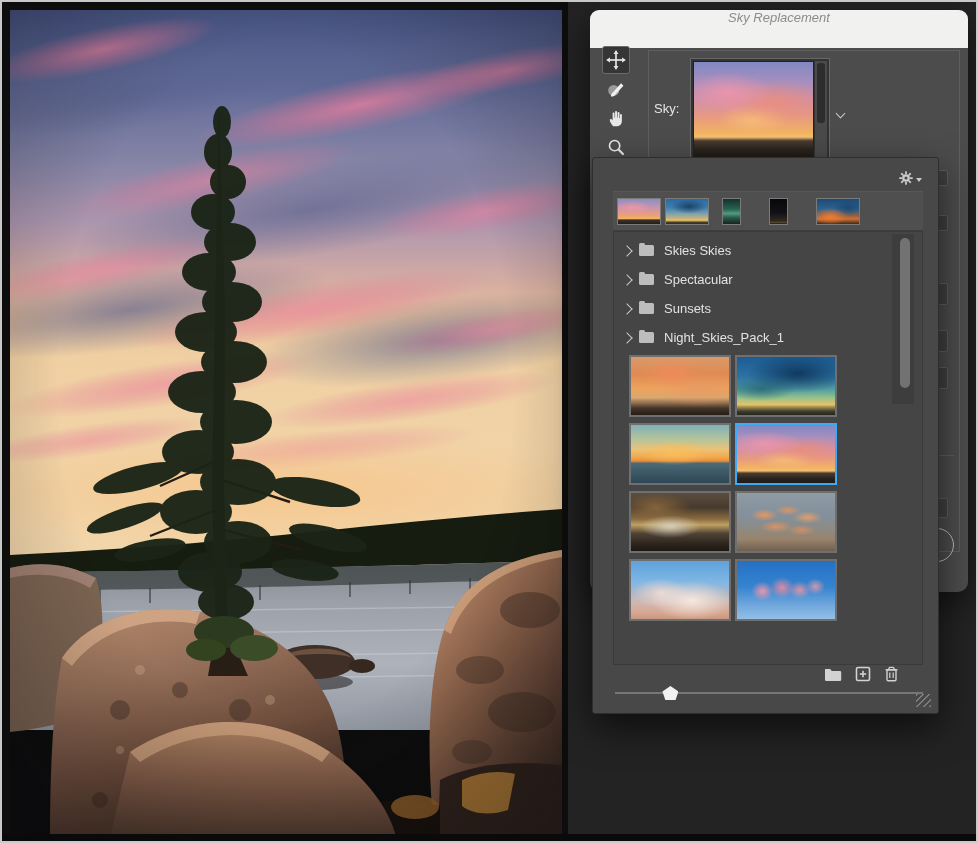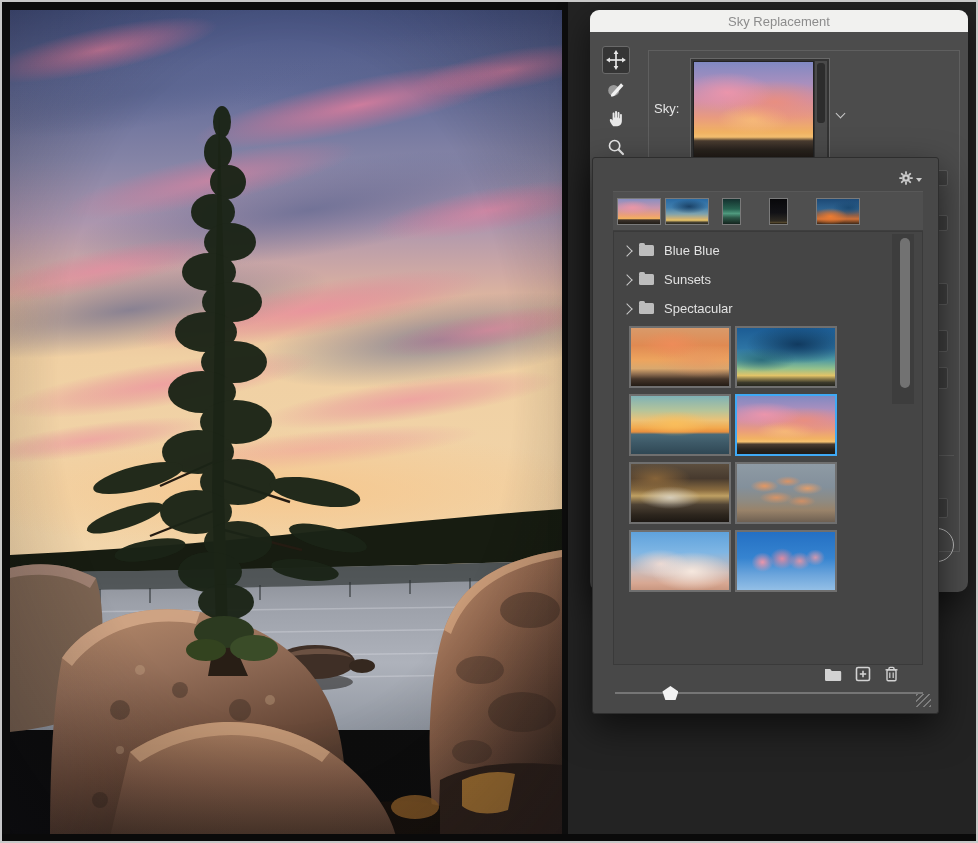--- a/index.html
+++ b/index.html
@@ -12,22 +12,22 @@
   }
   .canvas-mat{position:absolute;left:0;top:0;width:566px;height:100%;background:#0d0d0d;}
   .bottom-strip{position:absolute;left:0;right:0;bottom:0;height:7px;background:#0a0a0a;}
   .photo{position:absolute;left:8px;top:8px;width:552px;height:827px;overflow:hidden;}
   .photo svg{display:block;}
 
   
   .dialog{position:absolute;left:588px;top:8px;width:378px;height:582px;
     background:var(--dialog-bg,#4c4c4c);border-radius:10px;
     box-shadow:0 12px 34px rgba(0,0,0,.55);}
-  .titlebar{position:absolute;left:0;top:0;right:0;height:22px;background:var(--titlebar-bg,#f1f1ef);
-    border-radius:9px 9px 0 0;display:flex;align-items:center;justify-content:center;}
+  .titlebar{position:absolute;left:0;top:0;right:0;height:38px;background:var(--titlebar-bg,#f1f1ef);
+    border-radius:9px 9px 0 0;display:flex;justify-content:center;font-style:italic;}
   .titlebar span{font-size:13px;color:var(--titlebar-text,#8c8c8c);}
   .tools{position:absolute;left:12px;top:36px;width:28px;}
   .tool{width:28px;height:28px;border:1px solid transparent;border-radius:3px;
     display:flex;align-items:center;justify-content:center;margin-bottom:1px;background:transparent;padding:0;}
   .tool.selected{background:#353535;border-color:#6a6a6a;}
   .tool svg{display:block;}
   .inner-panel{position:absolute;left:58px;top:40px;width:312px;height:502px;border:1px solid #5f5f5f;}
   .sky-label{position:absolute;left:64px;top:91px;font-size:13px;color:#e5e5e5;}
   .preview{position:absolute;left:100px;top:48px;width:140px;height:103px;background:#333;
     border:1px solid #686868;display:flex;}
@@ -357,31 +357,36 @@
         <div class="recent-thumb portrait gap1" style="background: linear-gradient(rgb(20, 48, 46) 0%, rgb(39, 98, 80) 40%, rgb(79, 154, 126) 58%, rgb(44, 88, 72) 75%, rgb(20, 36, 30) 100%);"></div>
         <div class="recent-thumb portrait gap2" style="background: linear-gradient(rgb(8, 8, 10) 0%, rgb(18, 18, 22) 55%, rgb(46, 42, 34) 88%, rgb(87, 74, 46) 95%, rgb(20, 16, 10) 100%);"></div>
         <div class="recent-thumb gap2" style="background: radial-gradient(55% 45% at 32% 70%, rgba(244, 126, 48, 0.9), rgba(244, 126, 48, 0) 75%), radial-gradient(50% 40% at 75% 35%, rgba(24, 70, 110, 0.85), rgba(24, 70, 110, 0) 75%), linear-gradient(rgb(29, 74, 118) 0%, rgb(46, 99, 144) 40%, rgb(138, 95, 74) 65%, rgb(205, 112, 56) 80%, rgb(62, 40, 23) 100%);"></div>
       </div>
 
     <div class="listbox">
       <div id="folders">
           <div class="folder-row">
             <span class="chev right"></span>
             <div class="folder-ic"></div>
-            <span class="lbl">Blue Blue</span>
+            <span class="lbl">Skies Skies</span>
+          </div>
+          <div class="folder-row">
+            <span class="chev right"></span>
+            <div class="folder-ic"></div>
+            <span class="lbl">Spectacular</span>
           </div>
           <div class="folder-row">
             <span class="chev right"></span>
             <div class="folder-ic"></div>
             <span class="lbl">Sunsets</span>
           </div>
           <div class="folder-row">
             <span class="chev right"></span>
             <div class="folder-ic"></div>
-            <span class="lbl">Spectacular</span>
+            <span class="lbl">Night_Skies_Pack_1</span>
           </div>
         </div>
       <div class="grid" id="grid">
           <div class="sky-thumb" style="background: radial-gradient(45% 35% at 42% 28%, rgba(240, 140, 90, 0.85), rgba(240, 140, 90, 0) 70%), radial-gradient(60% 40% at 70% 55%, rgba(230, 150, 100, 0.6), rgba(230, 150, 100, 0) 75%), linear-gradient(rgb(217, 154, 106) 0%, rgb(224, 138, 82) 30%, rgb(237, 164, 94) 55%, rgb(217, 168, 110) 70%, rgb(138, 106, 78) 80%, rgb(70, 54, 42) 88%, rgb(36, 28, 21) 100%);"></div>
           <div class="sky-thumb" style="background: radial-gradient(70% 45% at 62% 28%, rgba(14, 52, 88, 0.9), rgba(14, 52, 88, 0) 75%), radial-gradient(50% 30% at 25% 55%, rgba(30, 90, 110, 0.7), rgba(30, 90, 110, 0) 70%), linear-gradient(rgb(28, 92, 148) 0%, rgb(45, 116, 164) 35%, rgb(79, 154, 162) 55%, rgb(147, 193, 140) 70%, rgb(227, 196, 104) 82%, rgb(138, 122, 72) 88%, rgb(60, 58, 44) 94%, rgb(38, 38, 30) 100%);"></div>
           <div class="sky-thumb" style="background: radial-gradient(50% 30% at 45% 48%, rgba(250, 190, 90, 0.9), rgba(250, 190, 90, 0) 72%), linear-gradient(rgb(127, 178, 182) 0%, rgb(181, 196, 154) 25%, rgb(236, 194, 119) 42%, rgb(242, 169, 78) 55%, rgb(232, 143, 62) 62%, rgb(74, 106, 120) 66%, rgb(62, 90, 104) 80%, rgb(47, 71, 84) 100%);"></div>
           <div class="sky-thumb selected" style="background: radial-gradient(55% 30% at 28% 32%, rgba(242, 150, 170, 0.85), rgba(242, 150, 170, 0) 70%), radial-gradient(65% 32% at 68% 42%, rgba(238, 142, 120, 0.8), rgba(238, 142, 120, 0) 72%), radial-gradient(40% 22% at 50% 60%, rgba(248, 190, 120, 0.9), rgba(248, 190, 120, 0) 75%), linear-gradient(rgb(128, 137, 194) 0%, rgb(168, 143, 190) 22%, rgb(207, 143, 168) 40%, rgb(232, 154, 128) 58%, rgb(242, 179, 99) 74%, rgb(246, 192, 112) 79%, rgb(74, 60, 49) 83%, rgb(42, 36, 30) 92%, rgb(32, 27, 22) 100%);"></div>
           <div class="sky-thumb" style="background: radial-gradient(45% 28% at 40% 58%, rgba(220, 214, 200, 0.85), rgba(220, 214, 200, 0) 70%), radial-gradient(50% 35% at 25% 25%, rgba(150, 110, 60, 0.8), rgba(150, 110, 60, 0) 72%), linear-gradient(rgb(92, 78, 62) 0%, rgb(71, 58, 46) 25%, rgb(138, 108, 64) 45%, rgb(191, 160, 99) 55%, rgb(78, 66, 52) 70%, rgb(44, 37, 29) 88%, rgb(29, 24, 19) 100%);"></div>
           <div class="sky-thumb" style="background: radial-gradient(22% 16% at 28% 38%, rgba(238, 152, 92, 0.9), rgba(238, 152, 92, 0) 65%), radial-gradient(20% 14% at 52% 30%, rgba(236, 148, 90, 0.8), rgba(236, 148, 90, 0) 65%), radial-gradient(24% 16% at 72% 42%, rgba(240, 160, 100, 0.85), rgba(240, 160, 100, 0) 65%), radial-gradient(26% 16% at 40% 58%, rgba(232, 150, 95, 0.8), rgba(232, 150, 95, 0) 65%), radial-gradient(22% 14% at 66% 64%, rgba(228, 145, 92, 0.75), rgba(228, 145, 92, 0) 65%), linear-gradient(rgb(142, 154, 164) 0%, rgb(131, 144, 155) 40%, rgb(143, 138, 128) 65%, rgb(153, 131, 106) 80%, rgb(110, 96, 82) 100%);"></div>
           <div class="sky-thumb" style="background: radial-gradient(55% 45% at 62% 68%, rgba(248, 234, 224, 0.95), rgba(248, 234, 224, 0) 75%), radial-gradient(40% 35% at 30% 55%, rgba(244, 220, 210, 0.85), rgba(244, 220, 210, 0) 72%), linear-gradient(rgb(95, 162, 220) 0%, rgb(127, 182, 228) 35%, rgb(205, 185, 180) 70%, rgb(216, 168, 147) 88%, rgb(201, 151, 128) 100%);"></div>

